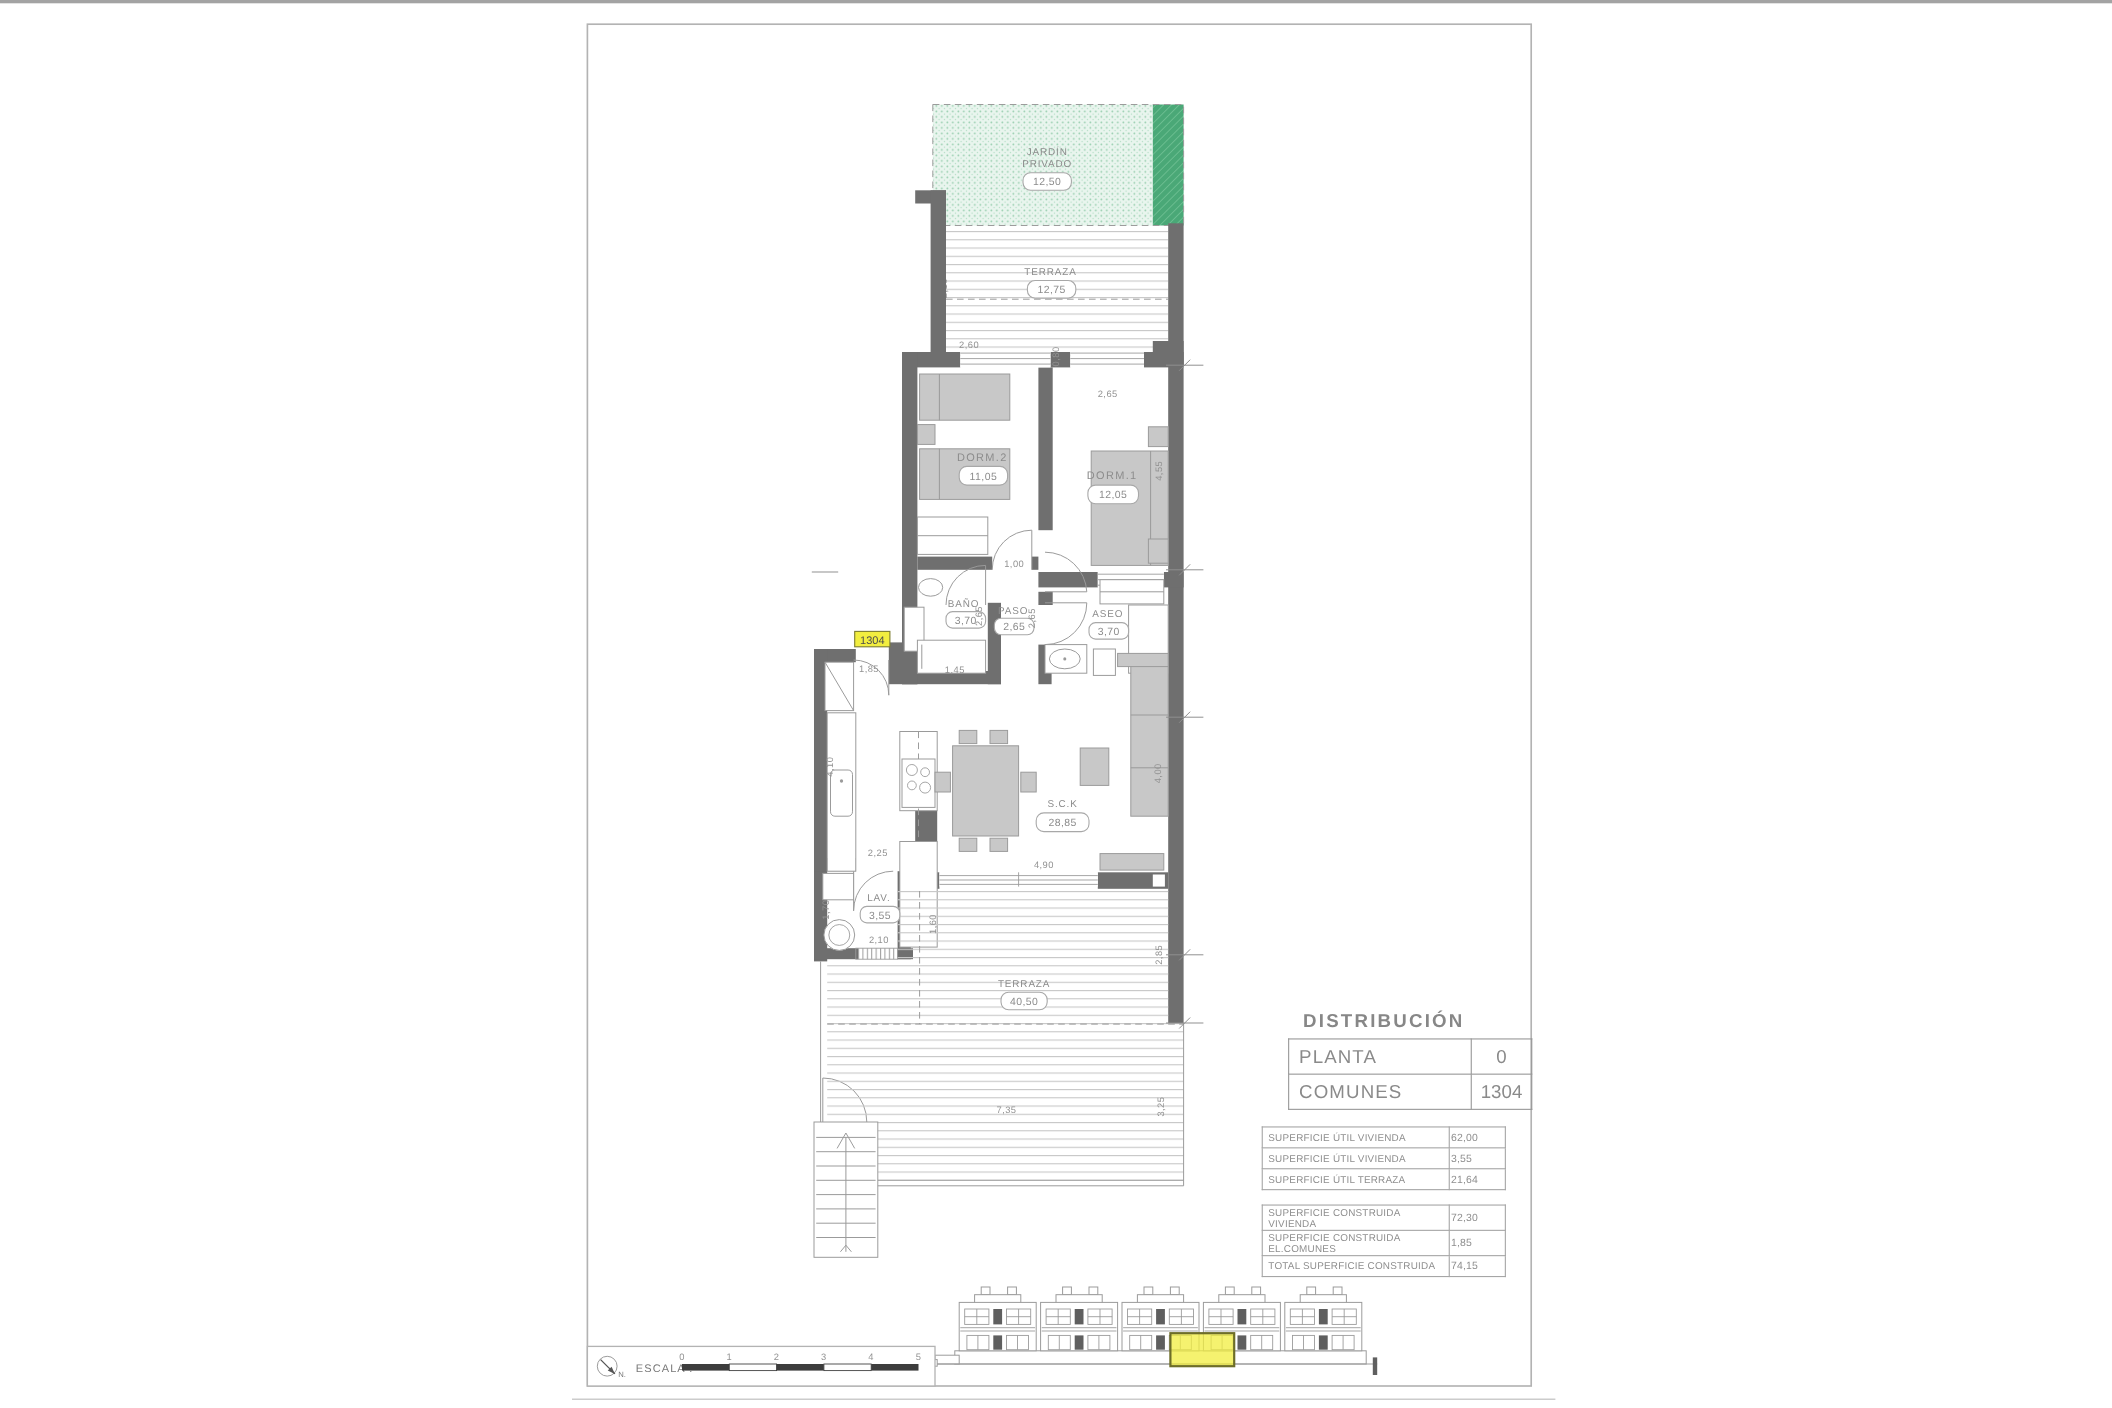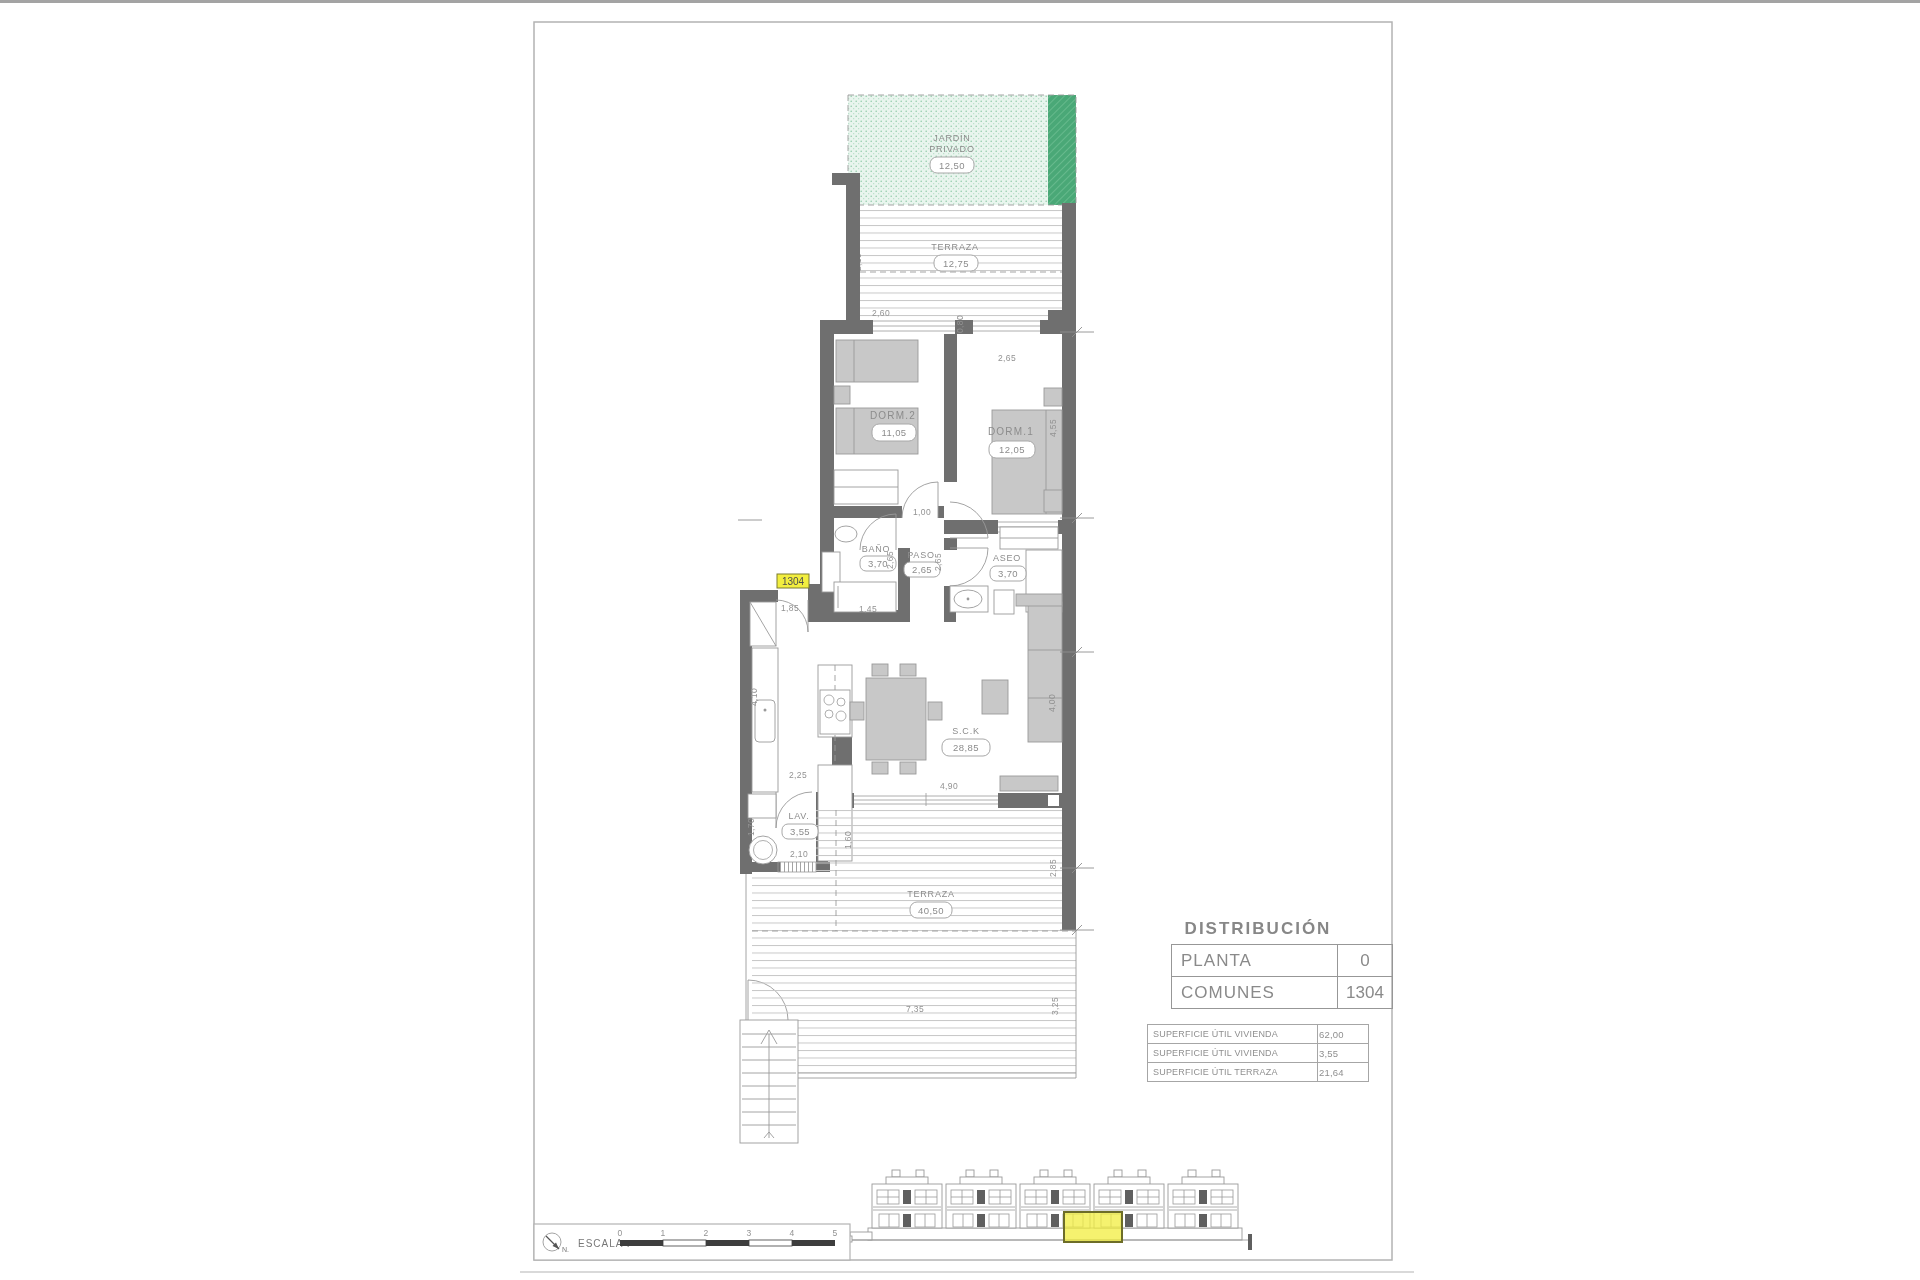--- a/index.html
+++ b/index.html
@@ -418,14 +418,30 @@
         <td class="lbl">SUPERFICIE ÚTIL VIVIENDA</td>
         <td class="val">3,55</td>
       </tr>
       <tr>
         <td class="lbl">SUPERFICIE ÚTIL TERRAZA</td>
         <td class="val">21,64</td>
       </tr>
     </tbody>
       </table>
     <div class="gap13"></div>
+    <table class="smtb">
+      <tbody>
+          <tr>
+        <td class="lbl">SUPERFICIE CONSTRUIDA VIVIENDA</td>
+        <td class="val">72,30</td>
+      </tr>
+      <tr>
+        <td class="lbl">SUPERFICIE CONSTRUIDA EL.COMUNES</td>
+        <td class="val">1,85</td>
+      </tr>
+      <tr>
+        <td class="lbl">TOTAL SUPERFICIE CONSTRUIDA</td>
+        <td class="val">74,15</td>
+      </tr>
+    </tbody>
+      </table>
   </div>
 </div>
 
 </body></html>

